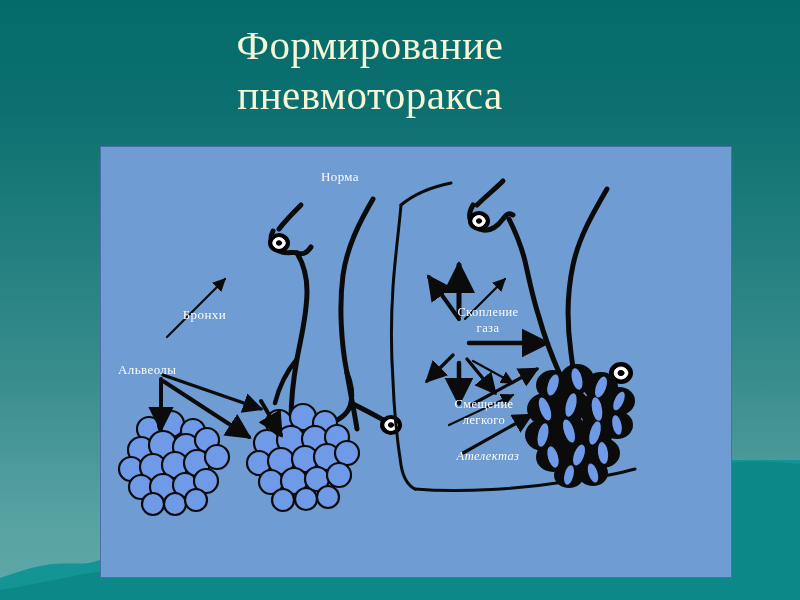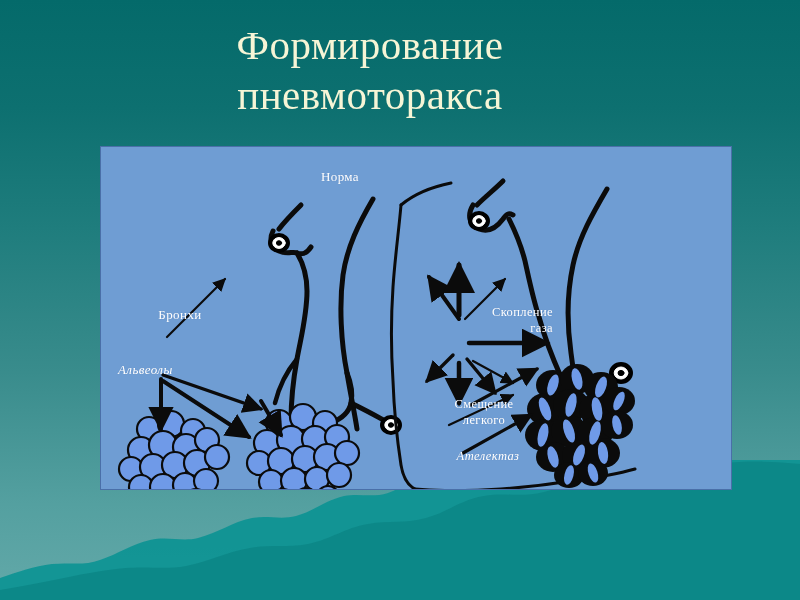--- a/index.html
+++ b/index.html
@@ -52,21 +52,21 @@
     letter-spacing: 0.5px;
     white-space: pre-line;
   }
 
   
   .panel {
     position: absolute;
     left: 100px;
     top: 146px;
     width: 632px;
-    height: 344px;
+    height: 432px;
     background: #6f9dd3;
     border: 1px solid #4a6fa8;
     box-sizing: border-box;
     overflow: hidden;
   }
   .panel svg {
     position: absolute;
     left: 0;
     top: 0;
     display: block;
@@ -78,24 +78,24 @@
     font-size: 13px;
     line-height: 1.25;
     text-align: center;
     white-space: pre-line;
     letter-spacing: 0.4px;
     text-shadow: 0 0 1px rgba(80,110,160,.35);
   }
   .lbl.small { font-size: 12.5px; }
 
   #lbl-norma      { left: 184px; top: 22px;  width: 110px; }
-  #lbl-bronhi     { left: 5px;   top: 160px; width: 120px; text-align: center; padding-left: 28px; box-sizing: border-box;}
-  #lbl-alveoli    { left: 5px;   top: 215px; width: 130px; text-align: left; padding-left: 12px; box-sizing: border-box; font-style: italic;}
+  #lbl-bronhi     { left: 5px;   top: 160px; width: 120px; text-align: right; padding-left: 28px; box-sizing: border-box;}
+  #lbl-alveoli    { left: 5px;   top: 215px; width: 130px; text-align: left; padding-left: 12px; box-sizing: border-box;}
   #lbl-skop-plev  { left: 330px; top: 22px;  width: 200px; }
-  #lbl-skop-gaza  { left: 322px; top: 158px; width: 130px; text-align: right; }
+  #lbl-skop-gaza  { left: 322px; top: 158px; width: 130px; }
   #lbl-smeshenie  { left: 318px; top: 250px; width: 130px; }
   #lbl-atelektaz  { left: 322px; top: 302px; width: 130px; font-style: italic; }
 </style>
 </head>
 <body>
 
 <div class="slide">
 
   <svg class="deco-wave" viewBox="0 0 800 140" preserveAspectRatio="none" aria-hidden="true">
     <path d="M 0,140 L 0,118 C 18,112 34,106 52,104 C 70,102 84,106 100,100

